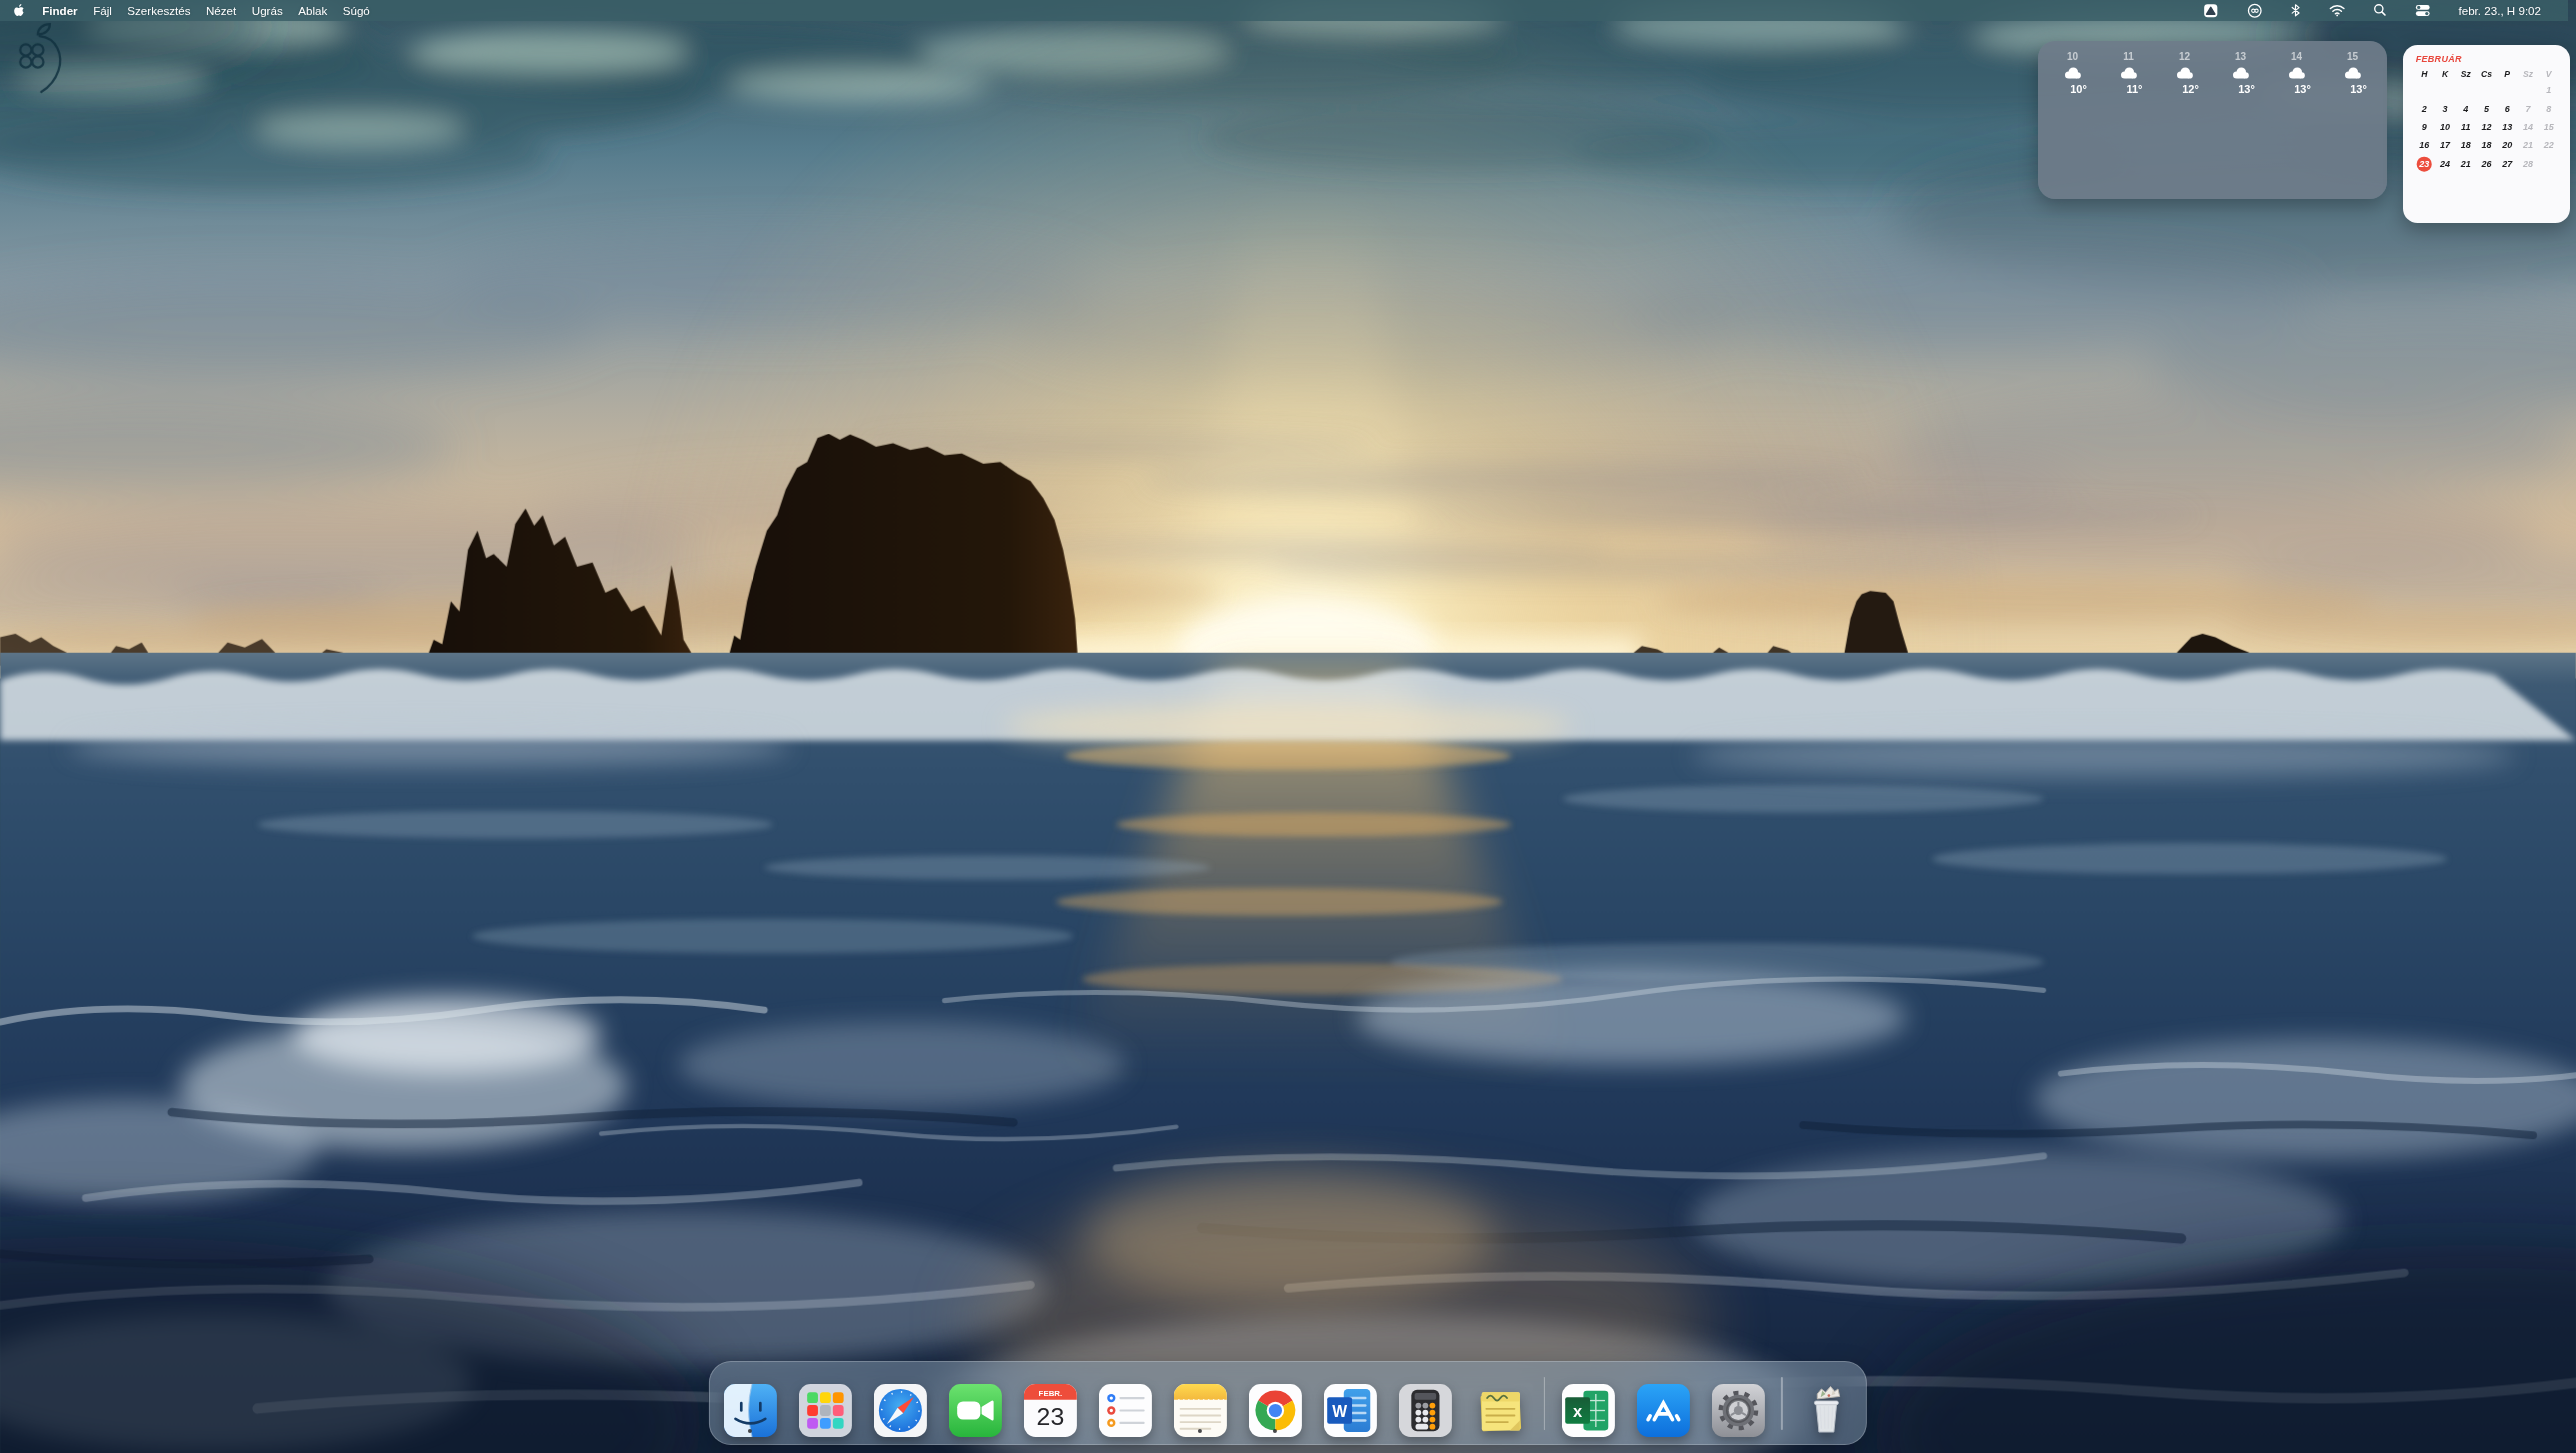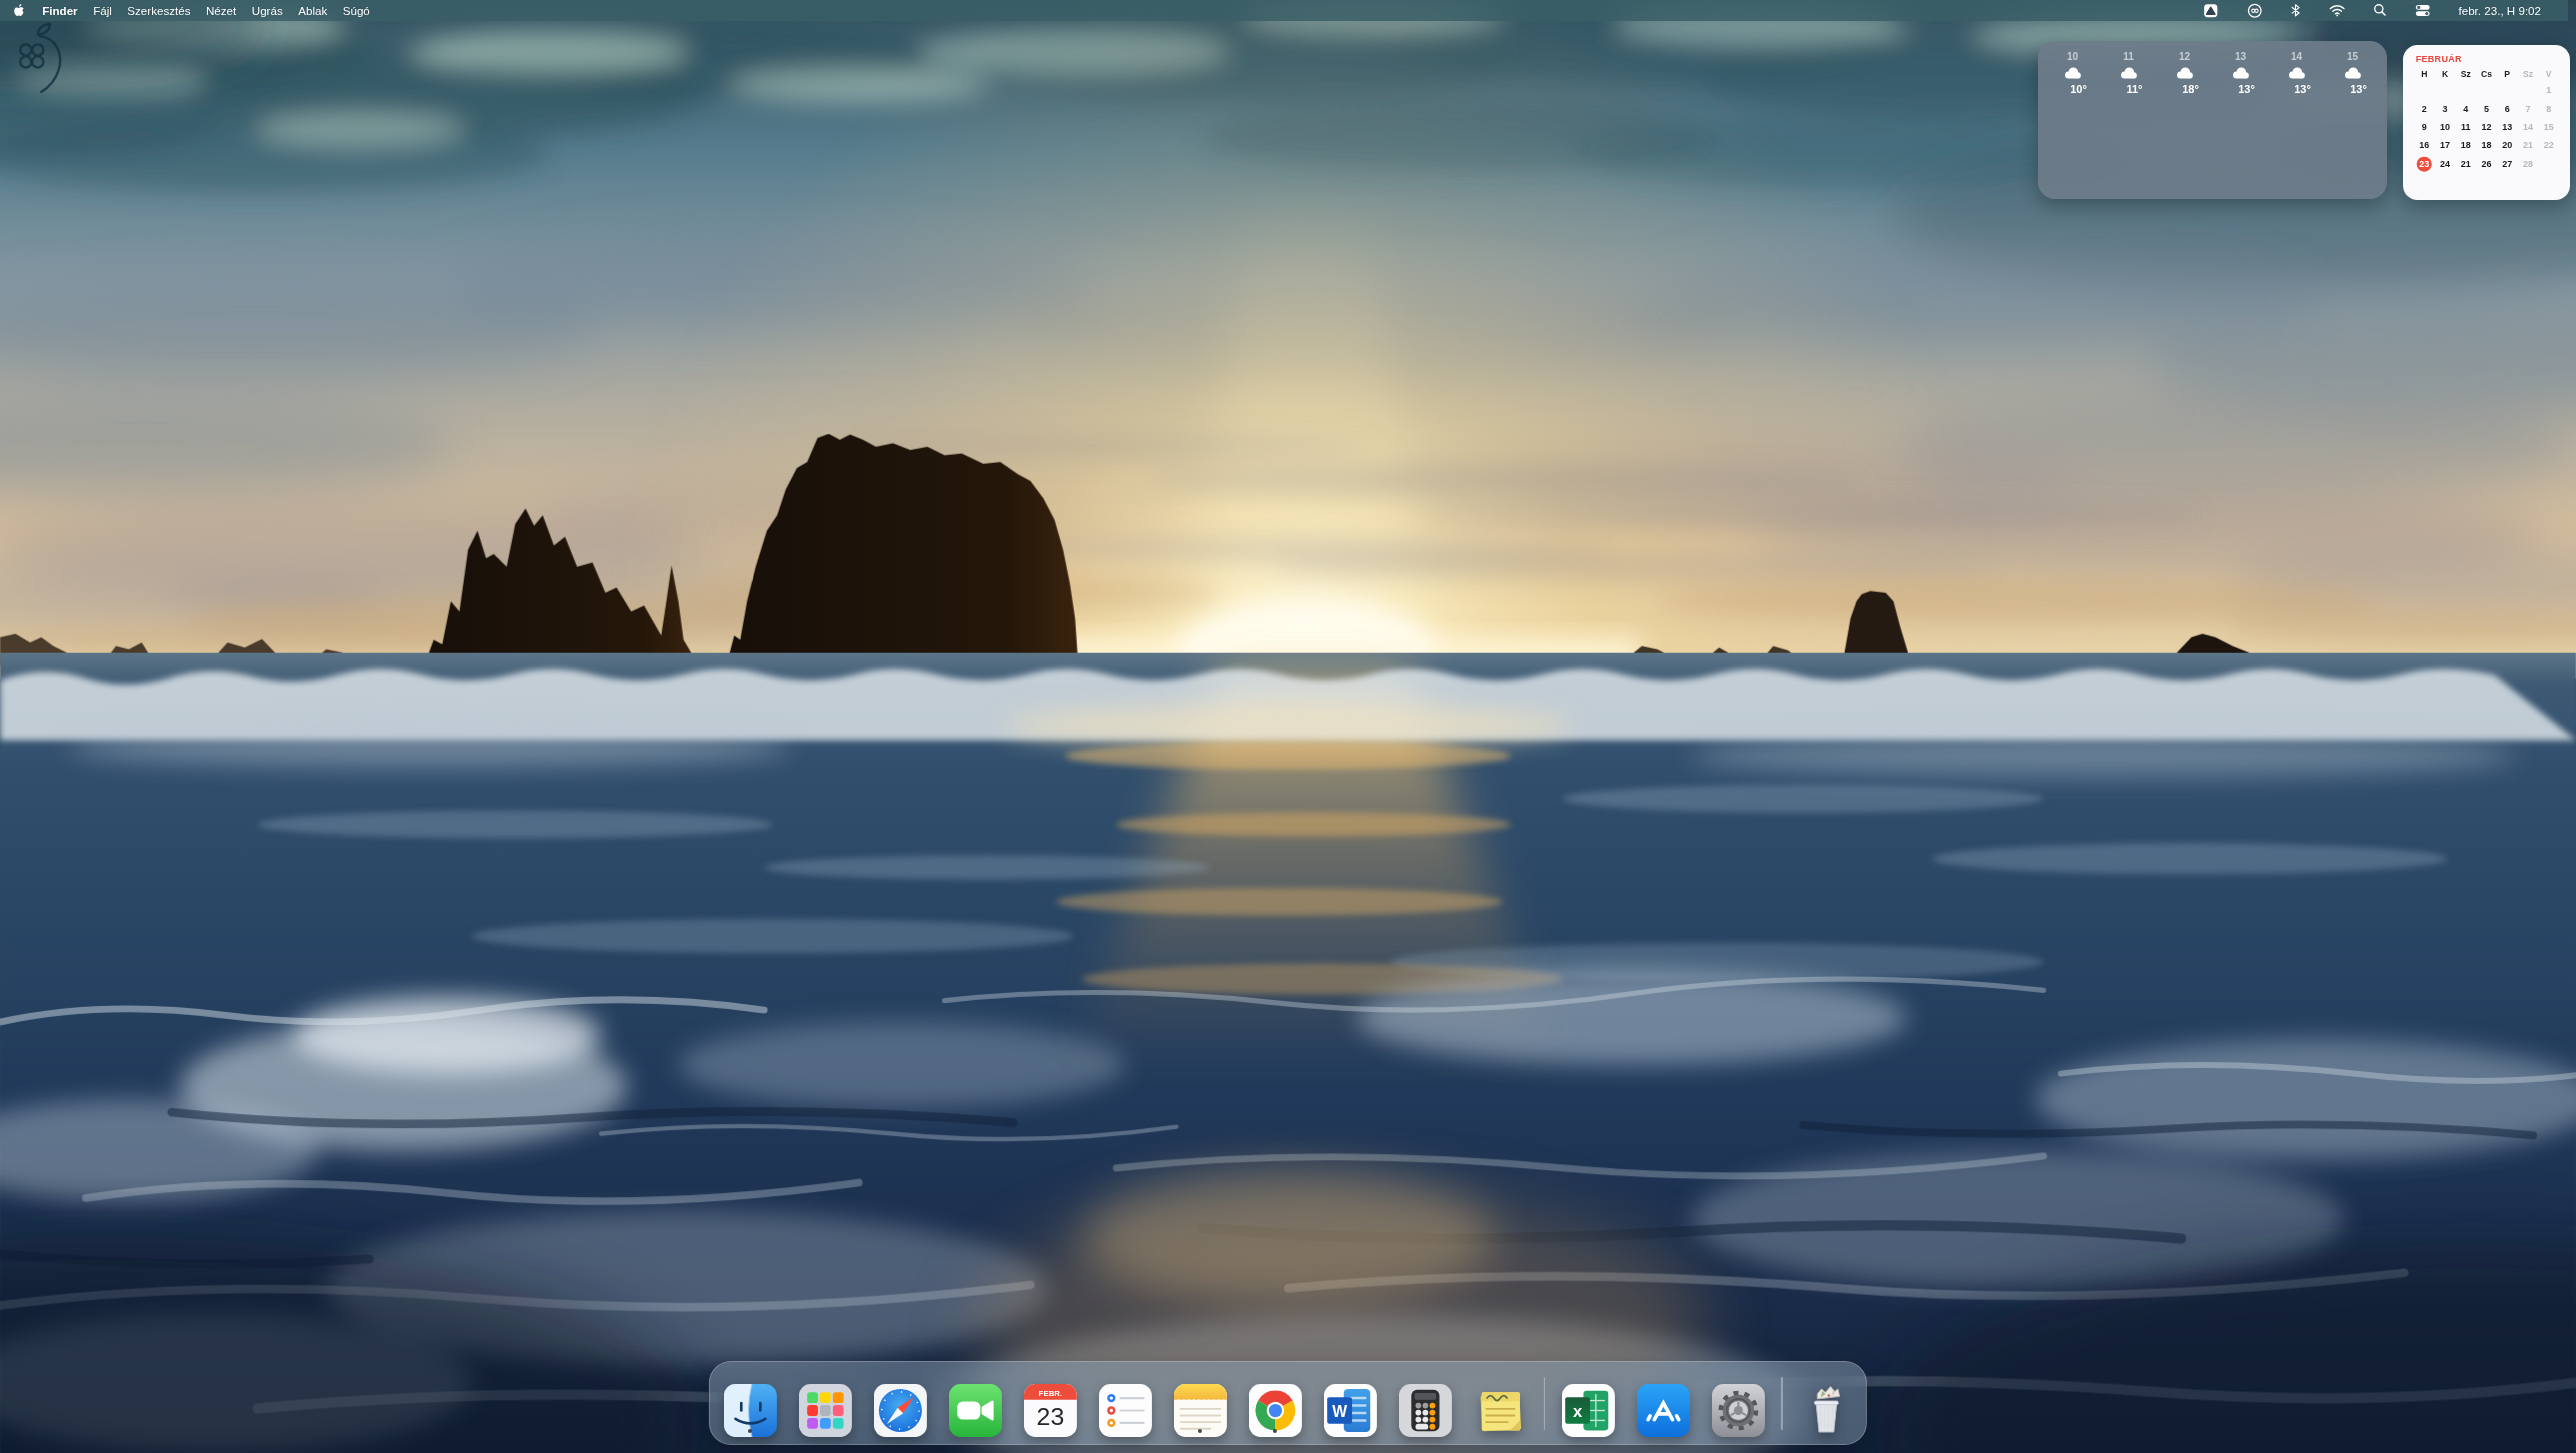--- a/index.html
+++ b/index.html
@@ -38,24 +38,24 @@
   .wx-temp-big{font-size:33px;font-weight:300;margin-top:2.6px;line-height:1;}
   .wx-right{text-align:right;display:flex;flex-direction:column;align-items:flex-end;}
   .wx-cond{font-size:11px;font-weight:700;margin-top:19px;}
   .wx-hilo{font-size:11px;font-weight:700;margin-top:1.7px;}
   .wx-cloud-big{margin-top:1.7px;}
   .wx-hours{display:flex;justify-content:space-between;padding:10.3px 19px 0 19px;}
   .wx-hour{display:flex;flex-direction:column;align-items:center;gap:4.3px;width:31px;}
   .wx-time{font-size:10px;font-weight:700;color:rgba(255,255,255,0.62);}
   .wx-t{font-size:11px;font-weight:700;margin-left:12px;}
   .calendar{
-    position:absolute;left:2403px;top:45px;width:167px;height:155px;
+    position:absolute;left:2403px;top:45px;width:167px;height:178px;
     background:#fafafc;border-radius:14.6px;
     box-shadow:0 6.9px 19px rgba(0,0,0,0.28);
-    z-index:20;box-sizing:border-box;padding:7.7px 11px;
+    z-index:20;box-sizing:border-box;padding:7.7px 11px;font-style:italic;
   }
   .cal-month{font-size:9px;font-weight:700;color:#e8463c;letter-spacing:0.3px;margin:1.7px 0 3.4px 1.7px;}
   .cal-grid{display:grid;grid-template-columns:repeat(7,1fr);row-gap:1.3px;}
   .cal-head{font-size:8.6px;font-weight:700;color:#1c1c1e;text-align:center;padding:1.7px 0;}
   .cal-head.dim{color:#b7b7bc;}
   .cal-cell{
     font-size:9px;font-weight:700;color:#1c1c1e;text-align:center;
     height:17px;line-height:17px;position:relative;
   }
   .cal-cell.dim{color:#b7b7bc;}
@@ -376,21 +376,21 @@
       <svg width="19" height="12" viewBox="0 0 48 30" style="color:#fff">
           <use href="#cld"></use>
         </svg>
       <span class="wx-t">11°</span>
     </div>
     <div class="wx-hour">
       <span class="wx-time">12</span>
       <svg width="19" height="12" viewBox="0 0 48 30" style="color:#fff">
           <use href="#cld"></use>
         </svg>
-      <span class="wx-t">18°</span>
+      <span class="wx-t">12°</span>
     </div>
     <div class="wx-hour">
       <span class="wx-time">13</span>
       <svg width="19" height="12" viewBox="0 0 48 30" style="color:#fff">
           <use href="#cld"></use>
         </svg>
       <span class="wx-t">13°</span>
     </div>
     <div class="wx-hour">
       <span class="wx-time">14</span>

